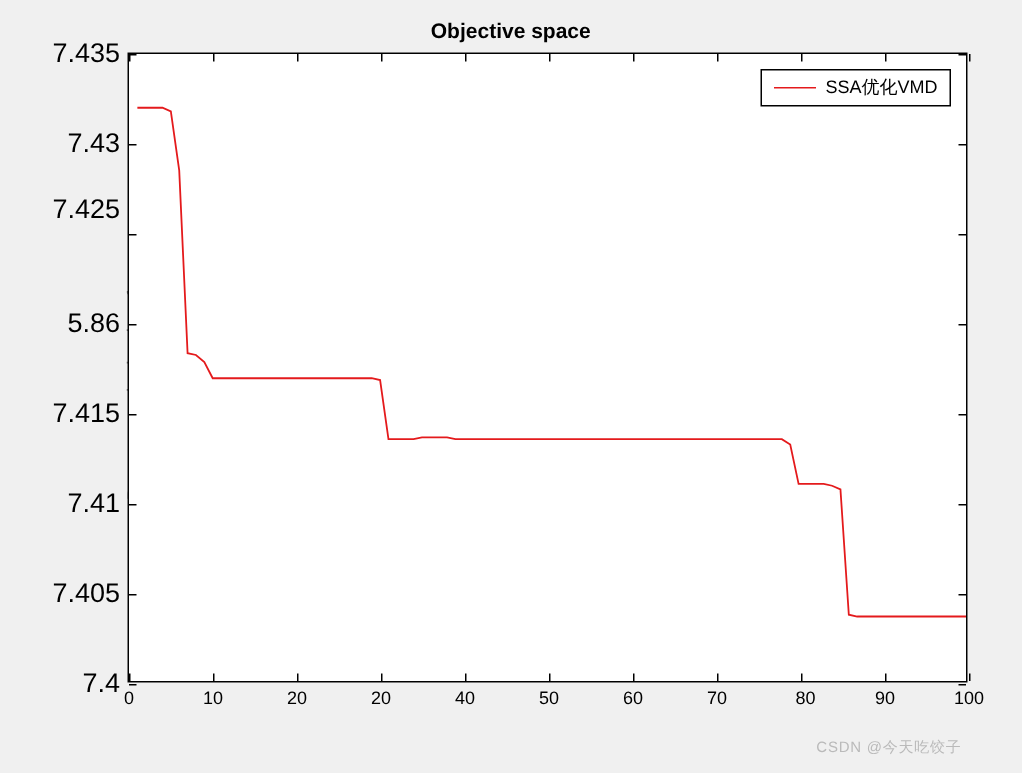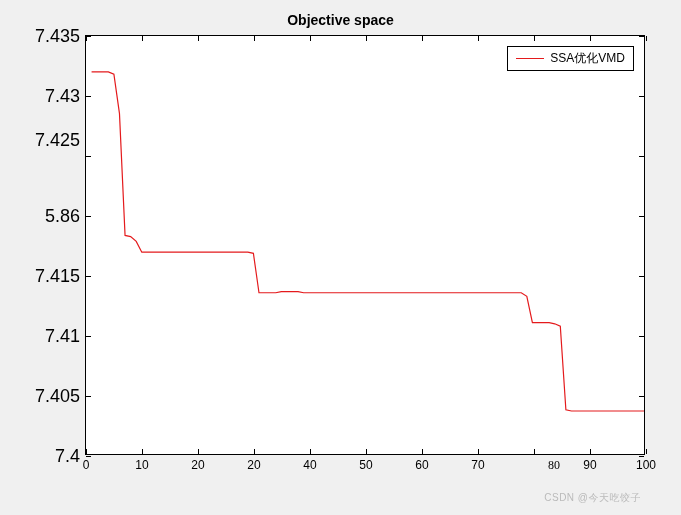--- a/index.html
+++ b/index.html
@@ -181,21 +181,21 @@
       <div class="tick-mark-x top" style="left: 224px;"></div>
       <div class="xtick" style="left: 280px;">50</div>
       <div class="tick-mark-x " style="left: 280px;"></div>
       <div class="tick-mark-x top" style="left: 280px;"></div>
       <div class="xtick" style="left: 336px;">60</div>
       <div class="tick-mark-x " style="left: 336px;"></div>
       <div class="tick-mark-x top" style="left: 336px;"></div>
       <div class="xtick" style="left: 392px;">70</div>
       <div class="tick-mark-x " style="left: 392px;"></div>
       <div class="tick-mark-x top" style="left: 392px;"></div>
-      <div class="xtick" style="left: 468px; font-family: Liberation Serif, serif;">80</div>
+      <div class="xtick" style="left: 451px;">80</div>
       <div class="tick-mark-x " style="left: 448px;"></div>
       <div class="tick-mark-x top" style="left: 448px;"></div>
       <div class="xtick" style="left: 504px;">90</div>
       <div class="tick-mark-x " style="left: 504px;"></div>
       <div class="tick-mark-x top" style="left: 504px;"></div>
       <div class="xtick" style="left: 560px;">100</div>
       <div class="tick-mark-x " style="left: 560px;"></div>
       <div class="tick-mark-x top" style="left: 560px;"></div>
     </div>
 

